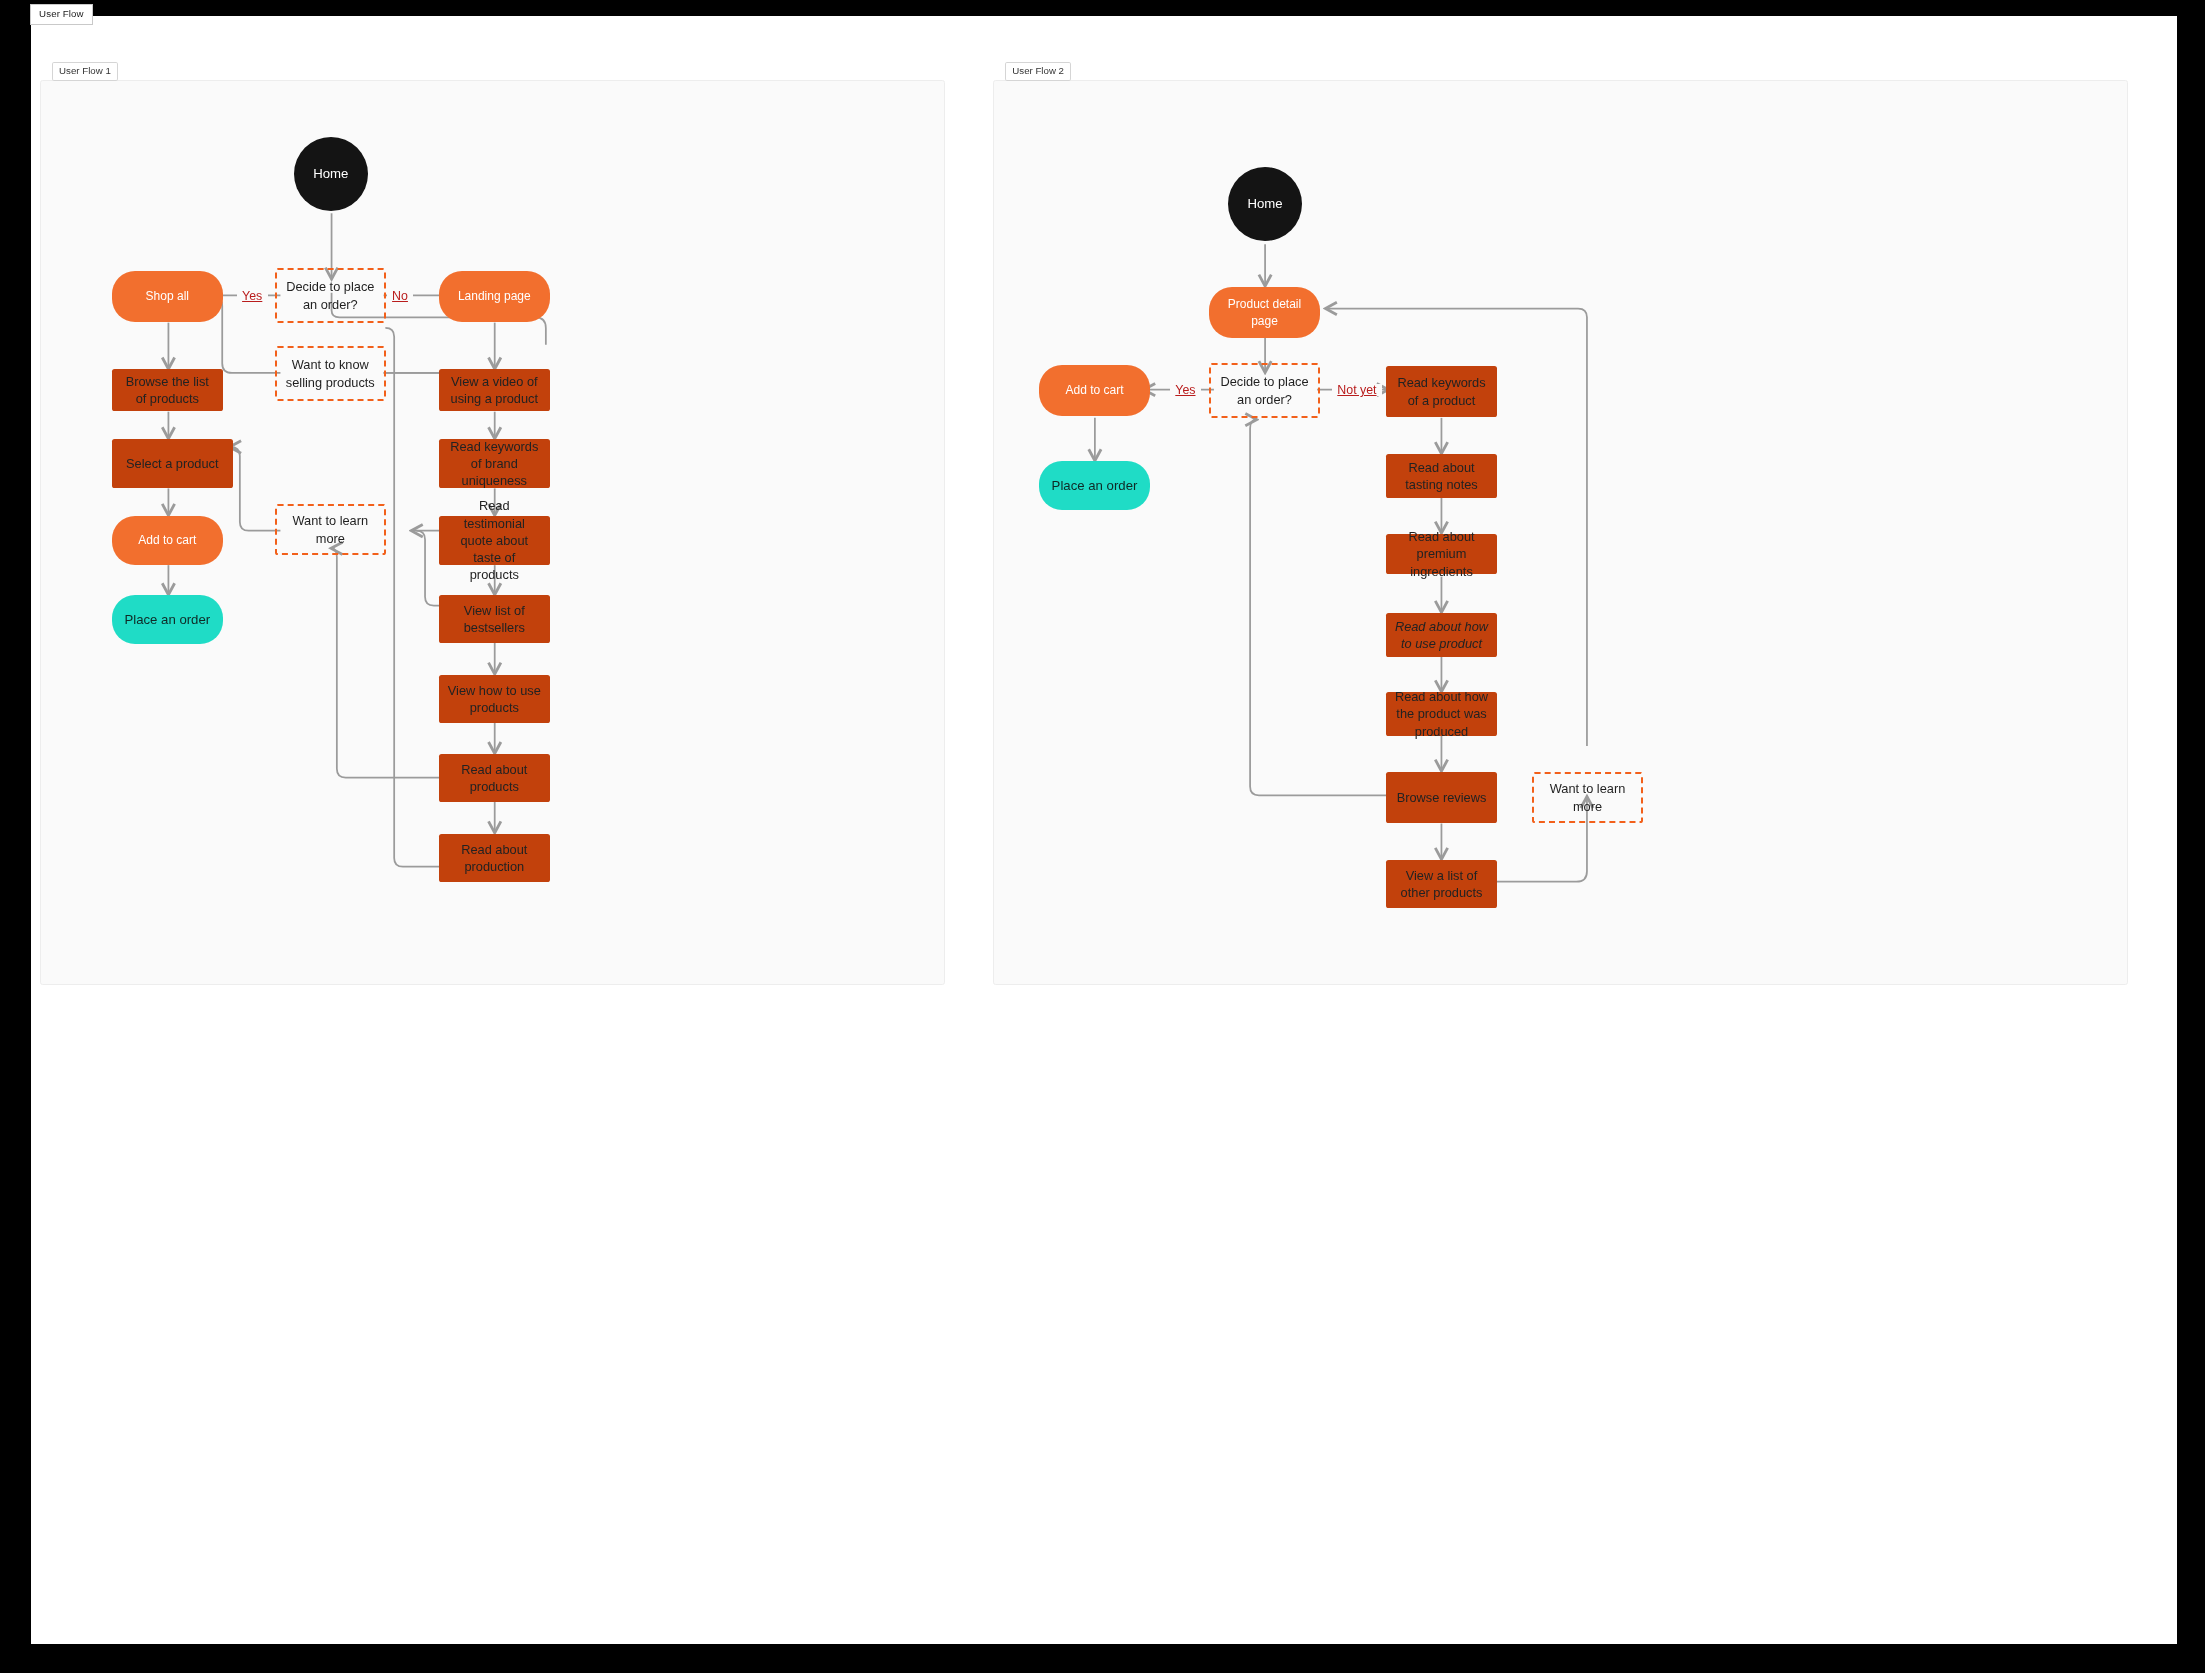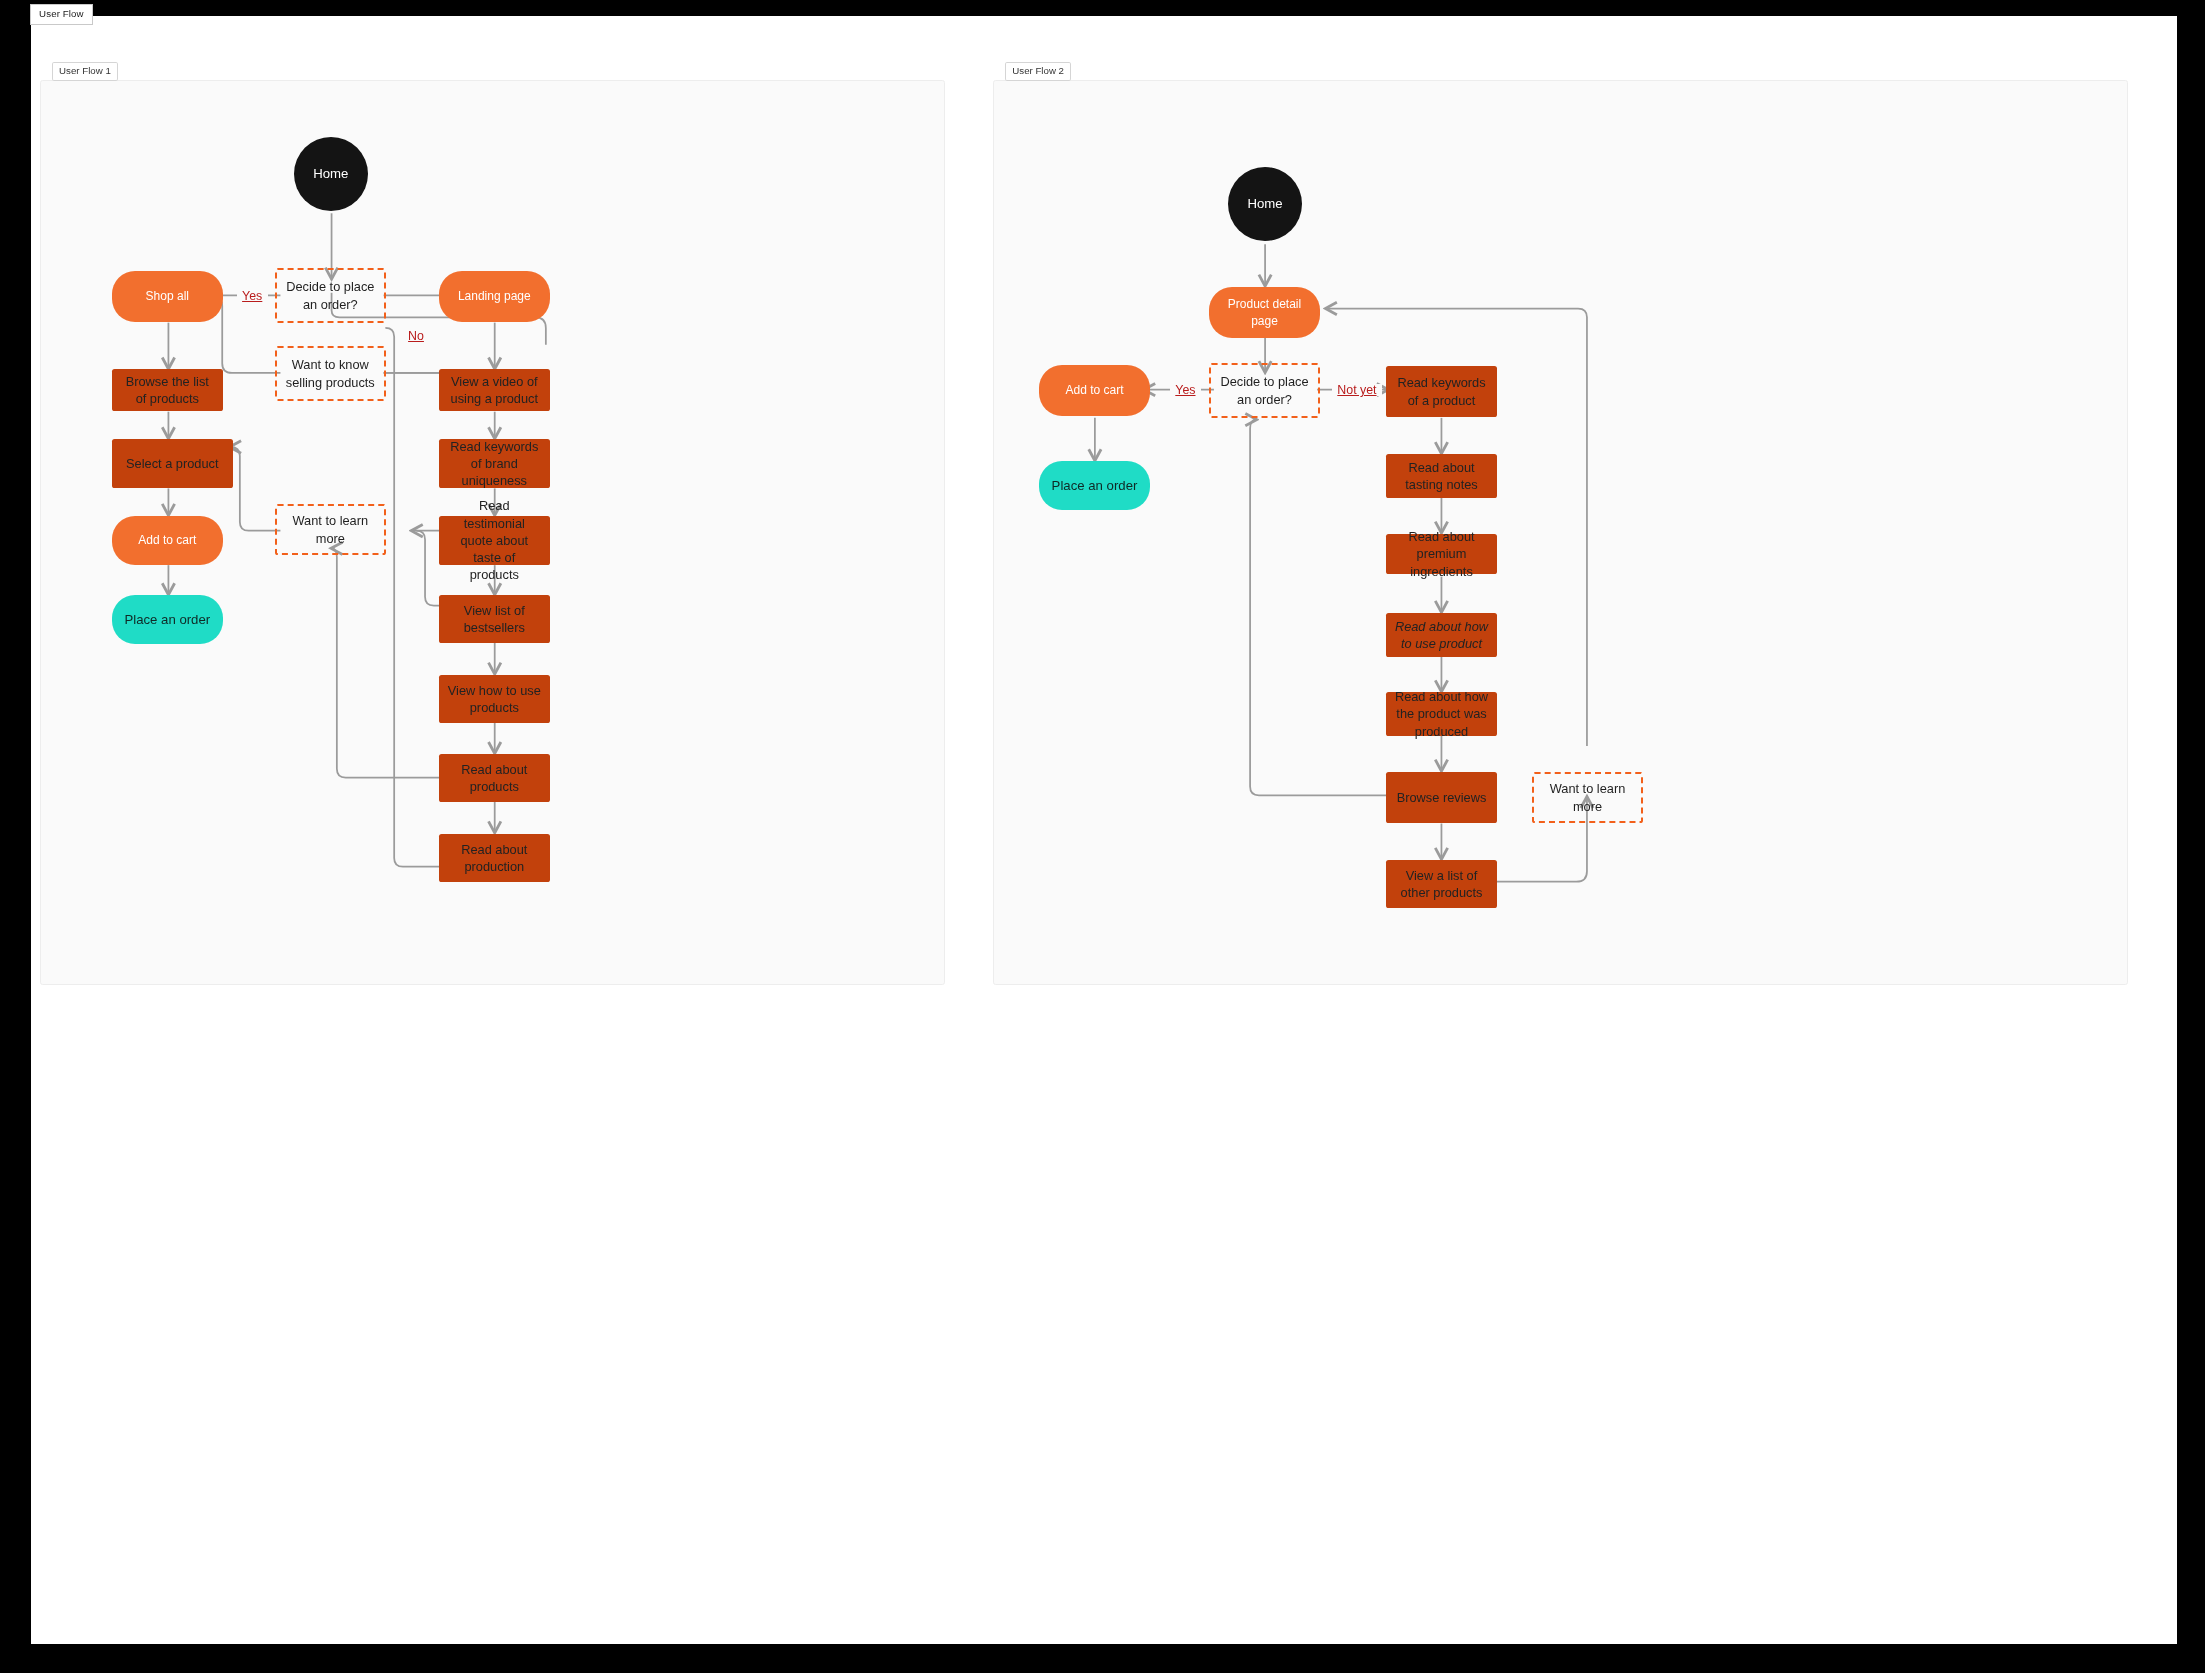--- a/index.html
+++ b/index.html
@@ -120,21 +120,21 @@
 
     <div class="node page" style="left:398px;top:514px;width:111px;height:48px;">View list of bestsellers</div>
 
     <div class="node page" style="left:398px;top:594px;width:111px;height:48px;">View how to use products</div>
 
     <div class="node page" style="left:398px;top:673px;width:111px;height:48px;">Read about products</div>
 
     <div class="node page" style="left:398px;top:753px;width:111px;height:48px;">Read about production</div>
 
     <div class="edge-label" style="left:196px;top:209px;">Yes</div>
-    <div class="edge-label" style="left:362px;top:209px;margin-top:40px;">No</div>
+    <div class="edge-label" style="left:346px;top:209px;">No</div>
   </div>
 
   <div class="frame" style="left:962px;top:64px;width:1133px;height:903px;">
     <div class="frame-label">User Flow 2</div>
 
     <svg class="wires" width="1133" height="903" viewBox="0 0 1284 1024">
       <defs>
         <marker id="ah2" markerWidth="9" markerHeight="9" refX="7.2" refY="4.5" orient="auto">
           <path d="M1,1 L7.5,4.5 L1,8" fill="none" stroke="#9b9b9b" stroke-width="1.6"></path>
         </marker>

